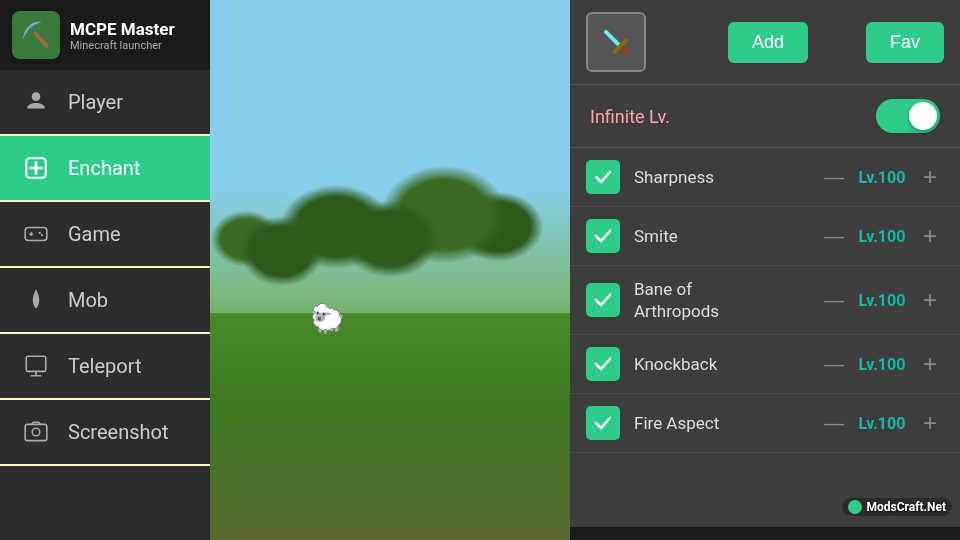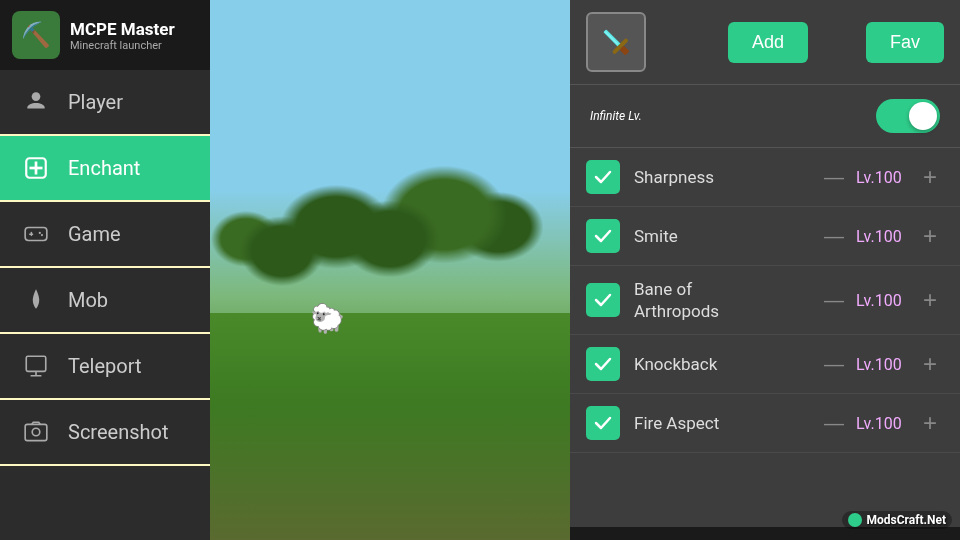--- a/index.html
+++ b/index.html
@@ -212,23 +212,22 @@
 
     .infinite-row {
       display: flex;
       align-items: center;
       justify-content: space-between;
       padding: 14px 20px;
       border-bottom: 1px solid #555;
     }
 
     .infinite-label {
-      color: #ffffff;
-      font-size: 12px;
-      font-style: italic;
+      color: #fca5a5;
+      font-size: 18px;
     }
 
     
     .toggle-switch {
       width: 64px;
       height: 34px;
       background: #2ecc8a;
       border-radius: 17px;
       position: relative;
       cursor: pointer;
@@ -294,23 +293,25 @@
       border: none;
       color: #888;
       font-size: 20px;
       cursor: pointer;
       display: flex;
       align-items: center;
       justify-content: center;
     }
 
     .level-text {
-      color: #f0abfc;
+      color: #14b8a6;
       font-size: 16px;
       min-width: 52px;
+      text-align: center;
+      font-weight: bold;
     }
 
     .level-btn-plus {
       width: 28px;
       height: 28px;
       background: none;
       border: none;
       color: #888;
       font-size: 24px;
       cursor: pointer;
@@ -531,16 +532,16 @@
           <button class="level-btn-minus">—</button>
           <span class="level-text">Lv.100</span>
           <button class="level-btn-plus">+</button>
         </div>
       </div>
 
     </div>
   </div>
 </div>
 
-<div class="watermark" style="position:fixed; bottom:11px; right:8px;border-radius:9px;">
+<div class="watermark" style="position:fixed; bottom:24px; right:8px;border-radius:9px;">
   <span class="watermark-globe"></span>
   <span>ModsCraft.Net</span>
 </div>
 
 </body></html>

